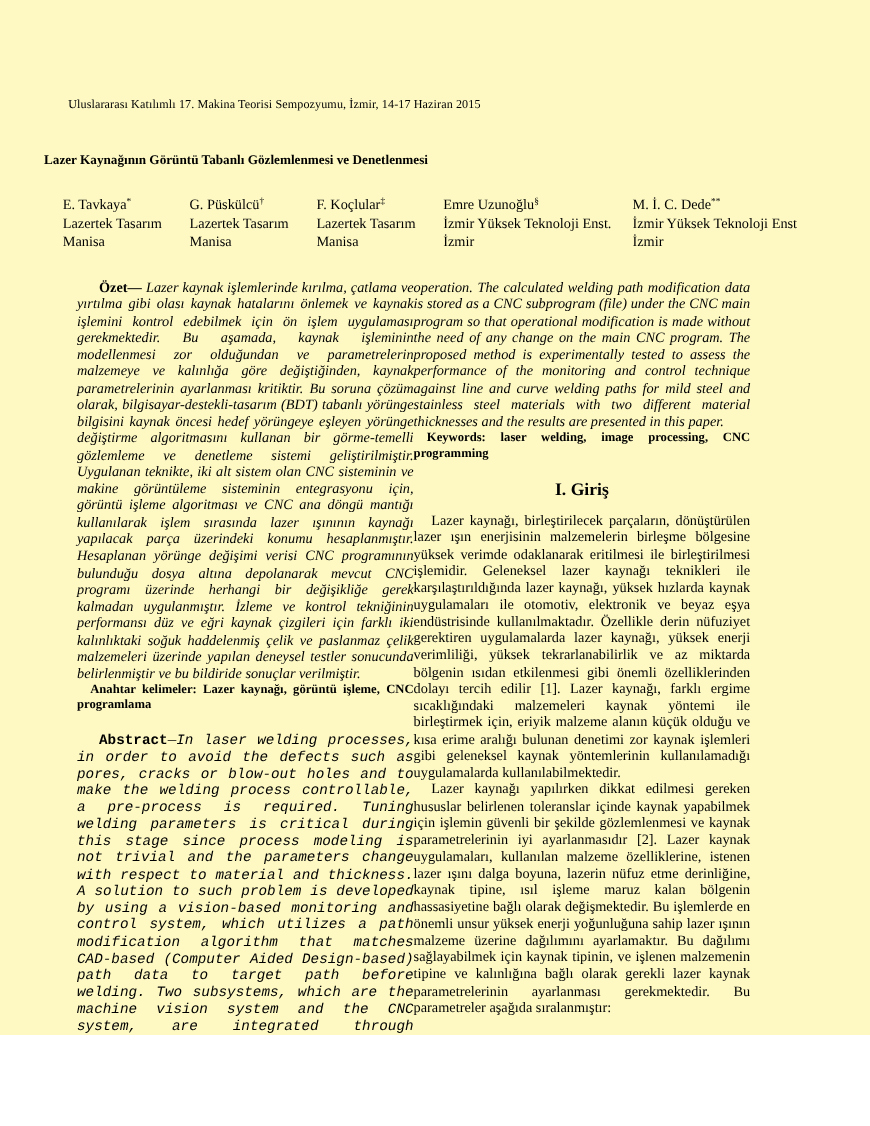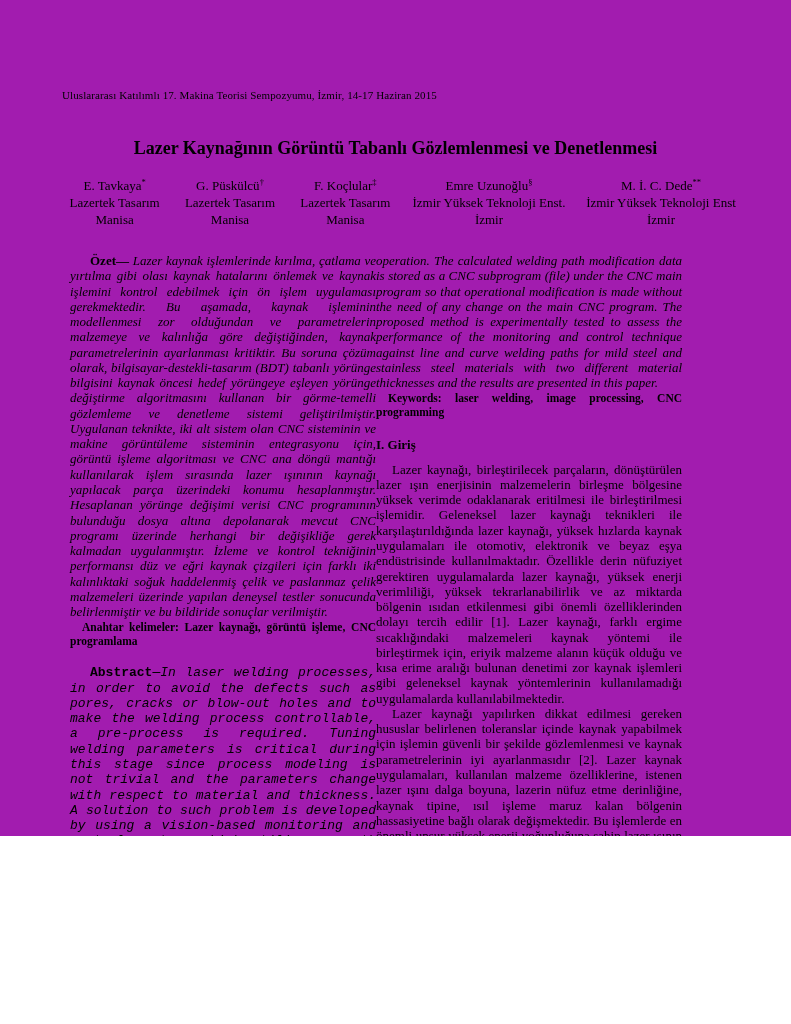--- a/index.html
+++ b/index.html
@@ -1,49 +1,47 @@
 <!DOCTYPE html>
 <html><head>
 <meta charset="utf-8">
 <style>
   html, body { margin: 0; padding: 0; background: #ffffff; }
   .page {
     position: relative;
     width: 791px;
-    height: 836px;
-    background: #a21caf;
+    height: 941px;
+    background: #fef9c3;
     font-family: "Liberation Serif", serif;
     color: #000000;
     overflow: hidden;
   }
   .conf-header {
     position: absolute;
     left: 62px;
     top: 89px;
     font-size: 11px;
     letter-spacing: 0.1px;
     white-space: nowrap;
   }
   .paper-title {
     position: absolute;
     left: 40px;
     right: 40px;
     top: 138px;
-    text-align: center;
-    font-size: 18px;
+    font-size: 12px;
     font-weight: bold;
   }
   .authors {
     position: absolute;
     left: 57px;
     top: 177px;
     width: 690px;
     display: flex;
     justify-content: space-between;
-    text-align: center;
     font-size: 13px;
   }
   .author { line-height: 1.28; }
   .author.narrow { width: 122px; }
   .author.wide   { width: 182px; }
   .author sup { font-size: 8.5px; }
   .columns {
     position: absolute;
     left: 70px;
     top: 253px;
@@ -84,22 +82,22 @@
   .footnote {
     font-size: 9.5px;
     line-height: 1.42;
     text-align: right;
     padding-left: 9px;
     text-indent: -9px;
   }
   .footnote sup { font-size: 7px; }
   .section-heading {
     font-weight: bold;
-    font-size: 13px;
-    text-align: left;
+    font-size: 16px;
+    text-align: center;
     margin: 18px 0 9px 0;
   }
   .body-para {
     text-indent: 16px;
     margin: 0;
   }
   .page-number {
     position: absolute;
     left: 0;
     right: 0;

